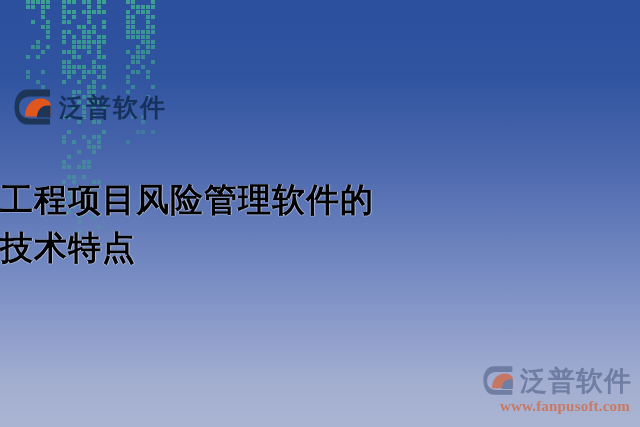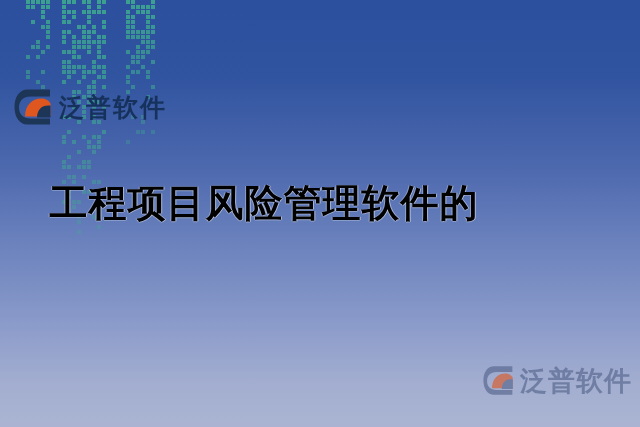--- a/index.html
+++ b/index.html
@@ -73,23 +73,23 @@
     letter-spacing: 2.6px;
     font-family: "Liberation Sans", sans-serif;
   }
 
   
   #headline {
     position: absolute;
     left: 0;
     top: 176px;
     width: 528px;
-    text-align: center;
+    text-align: left;
     color: #000;
-    font-size: 38px;
+    font-size: 33px;
     font-weight: bold;
     line-height: 1.46;
     letter-spacing: 1px;
     font-family: "DejaVu Sans", "Liberation Sans", sans-serif;
     text-shadow:
        1px 0 0 rgba(255,255,255,0.45),
       -1px 0 0 rgba(255,255,255,0.30),
        0 1px 0 rgba(255,255,255,0.25);
   }
   #headline .line {
@@ -415,26 +415,28 @@
       <path d="M12 28.5 C12 17.5 19 10.5 28 10.5 C32.5 10.5 36 12.5 37.5 15.5 L37.5 28.5 Z" fill="#e0561f"></path>
       <path d="M24 29.5 C24 22 28.5 17.5 35 17.5 C36 17.5 36.8 17.6 37.5 17.8 L37.5 29.5 Z" fill="#1d3557"></path>
     </svg>
     <div id="brand-wordmark">
       <div id="brand-name-cn">泛普软件</div>
     </div>
   </div>
 
   <div id="headline">
     <span class="line">工程项目风险管理软件的</span>
+    <span class="line">技术特点</span>
   </div>
 
   <div id="watermark">
     <div id="watermark-row">
       <svg id="watermark-mark" viewBox="0 0 40 38">
         <path d="M14.5 1.5 L37 1.5 L37 8.5 L17.5 8.5 C10 8.5 6 13 6 19.5 C6 26 10 30.5 17.5 30.5 L37 30.5 L37 36.5 L14.5 36.5 C6.5 36.5 1.5 29 1.5 19 C1.5 9 6.5 1.5 14.5 1.5 Z" fill="#5d6c94"></path>
         <path d="M12 28.5 C12 17.5 19 10.5 28 10.5 C32.5 10.5 36 12.5 37.5 15.5 L37.5 28.5 Z" fill="#d4643a"></path>
         <path d="M24 29.5 C24 22 28.5 17.5 35 17.5 C36 17.5 36.8 17.6 37.5 17.8 L37.5 29.5 Z" fill="#5d6c94"></path>
       </svg>
       <div id="watermark-name">泛普软件</div>
     </div>
+    <div id="watermark-url">www.fanpusoft.com</div>
   </div>
 
 </div>
 
 </body></html>

